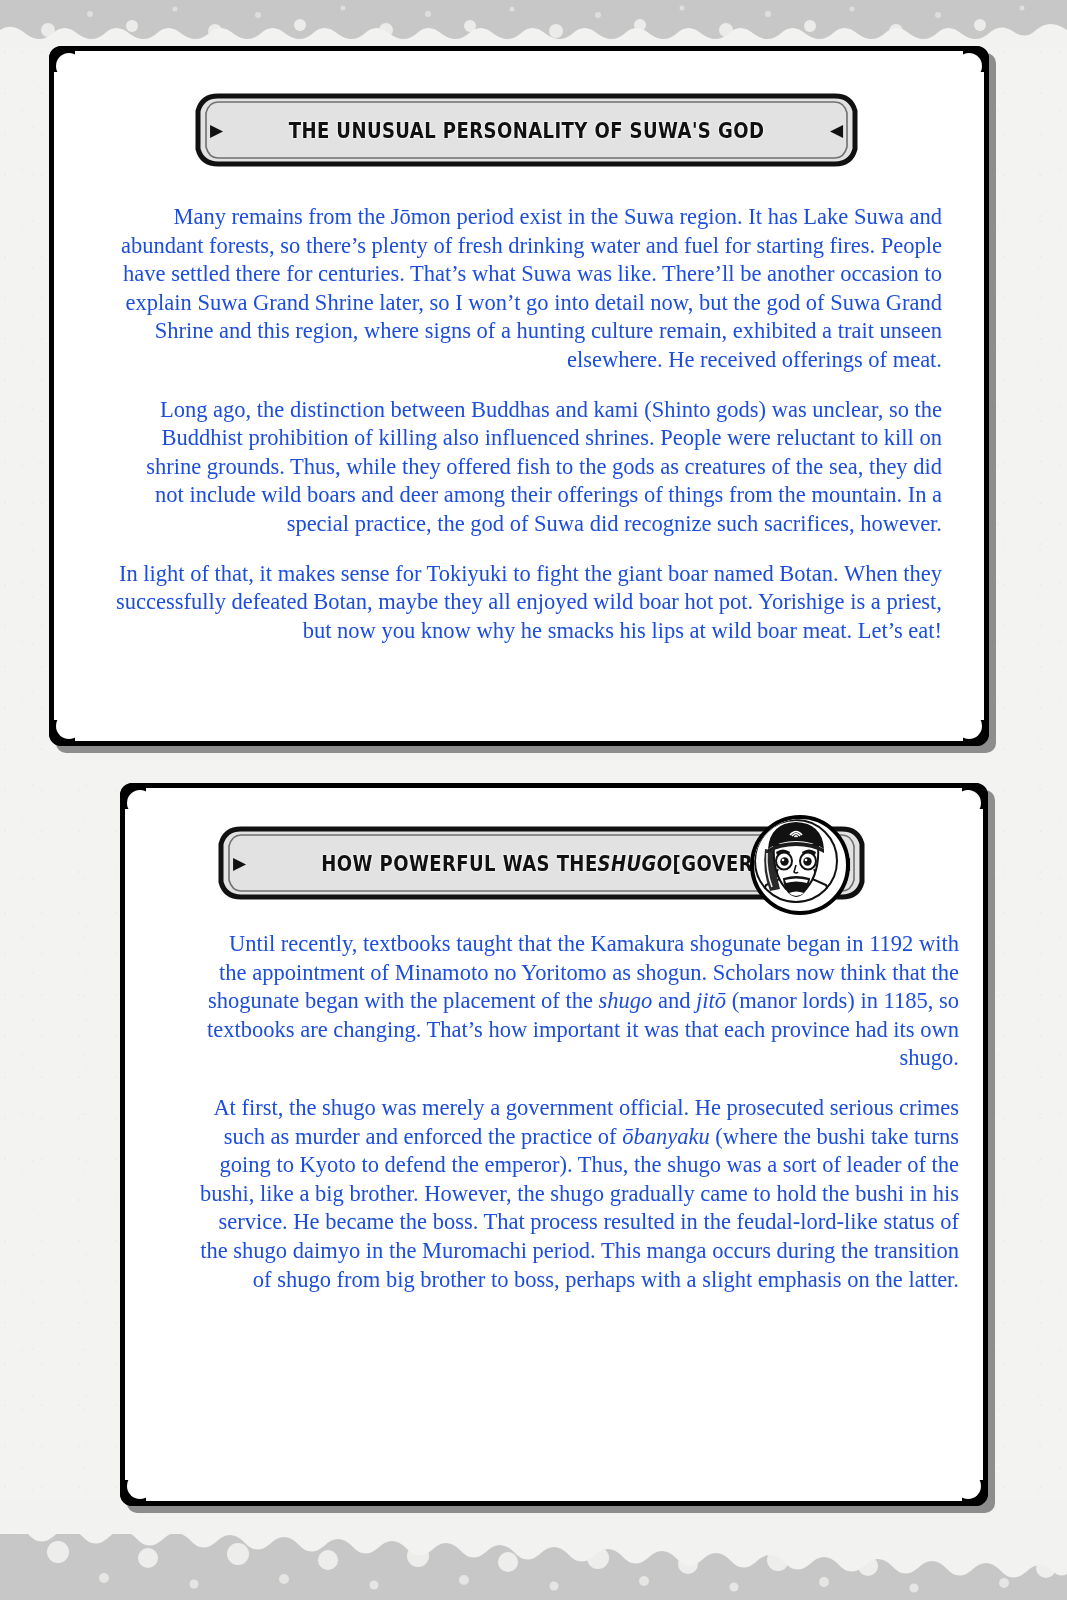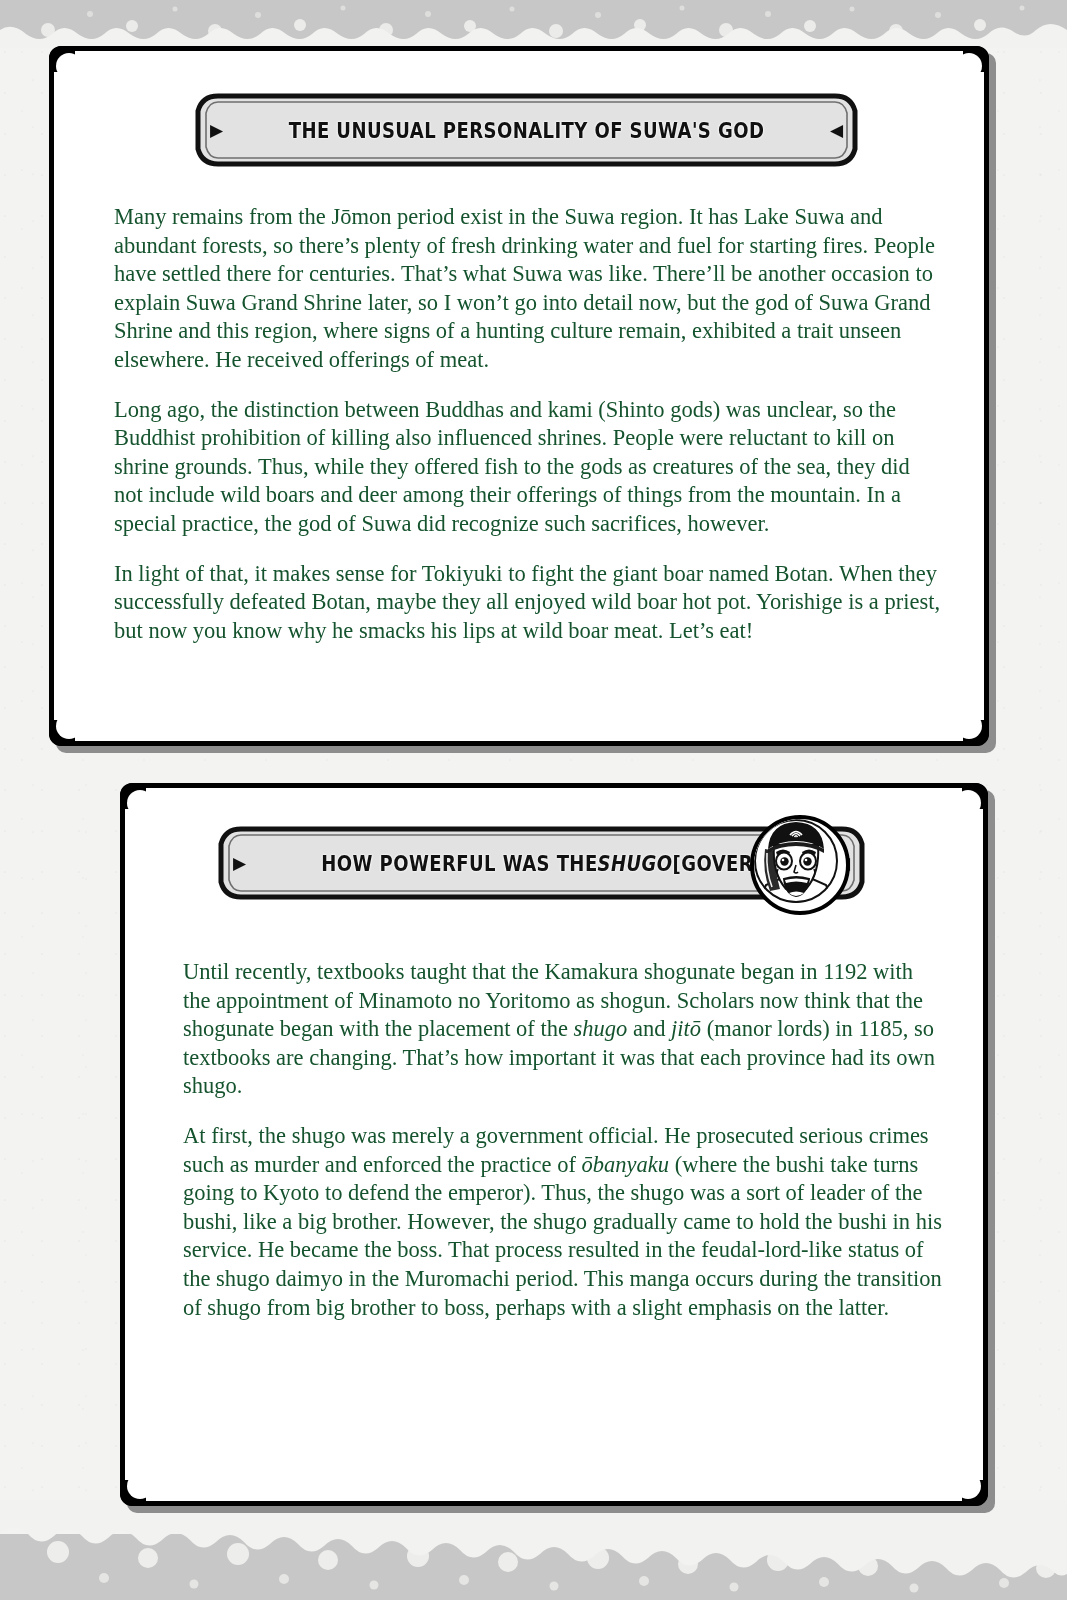--- a/index.html
+++ b/index.html
@@ -119,24 +119,24 @@
     border-radius: 50%;
     border: 4px solid #000;
     background: #fff;
     overflow: hidden;
   }
   .portrait svg { display: block; }
 
   
   .body-copy {
     position: absolute;
-    color: #14532d;
+    color: #1d4ed8;
     font-size: 22.5px;
     line-height: 28.6px;
-    text-align: left;
+    text-align: right;
   }
   .body-copy p {
     margin: 0 0 21px 0;
   }
   .body-copy p:last-child { margin-bottom: 0; }
   .body-copy i { font-style: italic; }
 </style>
 </head>
 <body>
 
@@ -319,18 +319,18 @@
           <path d="M42 46 L40 53 Q42 55 44 53" fill="none" stroke="#111" stroke-width="1.6"></path>
 
           <path d="M30 60 Q42 56 55 60 Q52 76 42 77 Q32 76 30 60 Z" fill="#111" stroke="#111" stroke-width="2"></path>
           <path d="M31 61 Q42 58 54 61 L53 64 Q42 61 32 64 Z" fill="#ffffff"></path>
           <path d="M35 74 Q42 71 50 74 Q46 77 42 77 Q38 77 35 74 Z" fill="#ffffff"></path>
         </g>
         <circle cx="42" cy="42" r="41" fill="none" stroke="#111" stroke-width="2"></circle>
       </svg>
     </div>
 
-    <div class="body-copy" style="left:58px; top:142px; width:760px;margin-top:28px;">
+    <div class="body-copy" style="left:74px; top:142px; width:760px;">
       <p><span>Until recently, textbooks taught that the Kamakura shogunate began in 1192 with the appointment of Minamoto no Yoritomo as shogun. Scholars now think that the shogunate began with the placement of the </span><i>shugo</i><span> and </span><i>jitō</i><span> (manor lords) in 1185, so textbooks are changing. That’s how important it was that each province had its own shugo.</span></p>
       <p><span>At first, the shugo was merely a government official. He prosecuted serious crimes such as murder and enforced the practice of </span><i>ōbanyaku</i><span> (where the bushi take turns going to Kyoto to defend the emperor). Thus, the shugo was a sort of leader of the bushi, like a big brother. However, the shugo gradually came to hold the bushi in his service. He became the boss. That process resulted in the feudal-lord-like status of the shugo daimyo in the Muromachi period. This manga occurs during the transition of shugo from big brother to boss, perhaps with a slight emphasis on the latter.</span></p>
     </div>
   </div>
 </div>
 
 </body></html>

